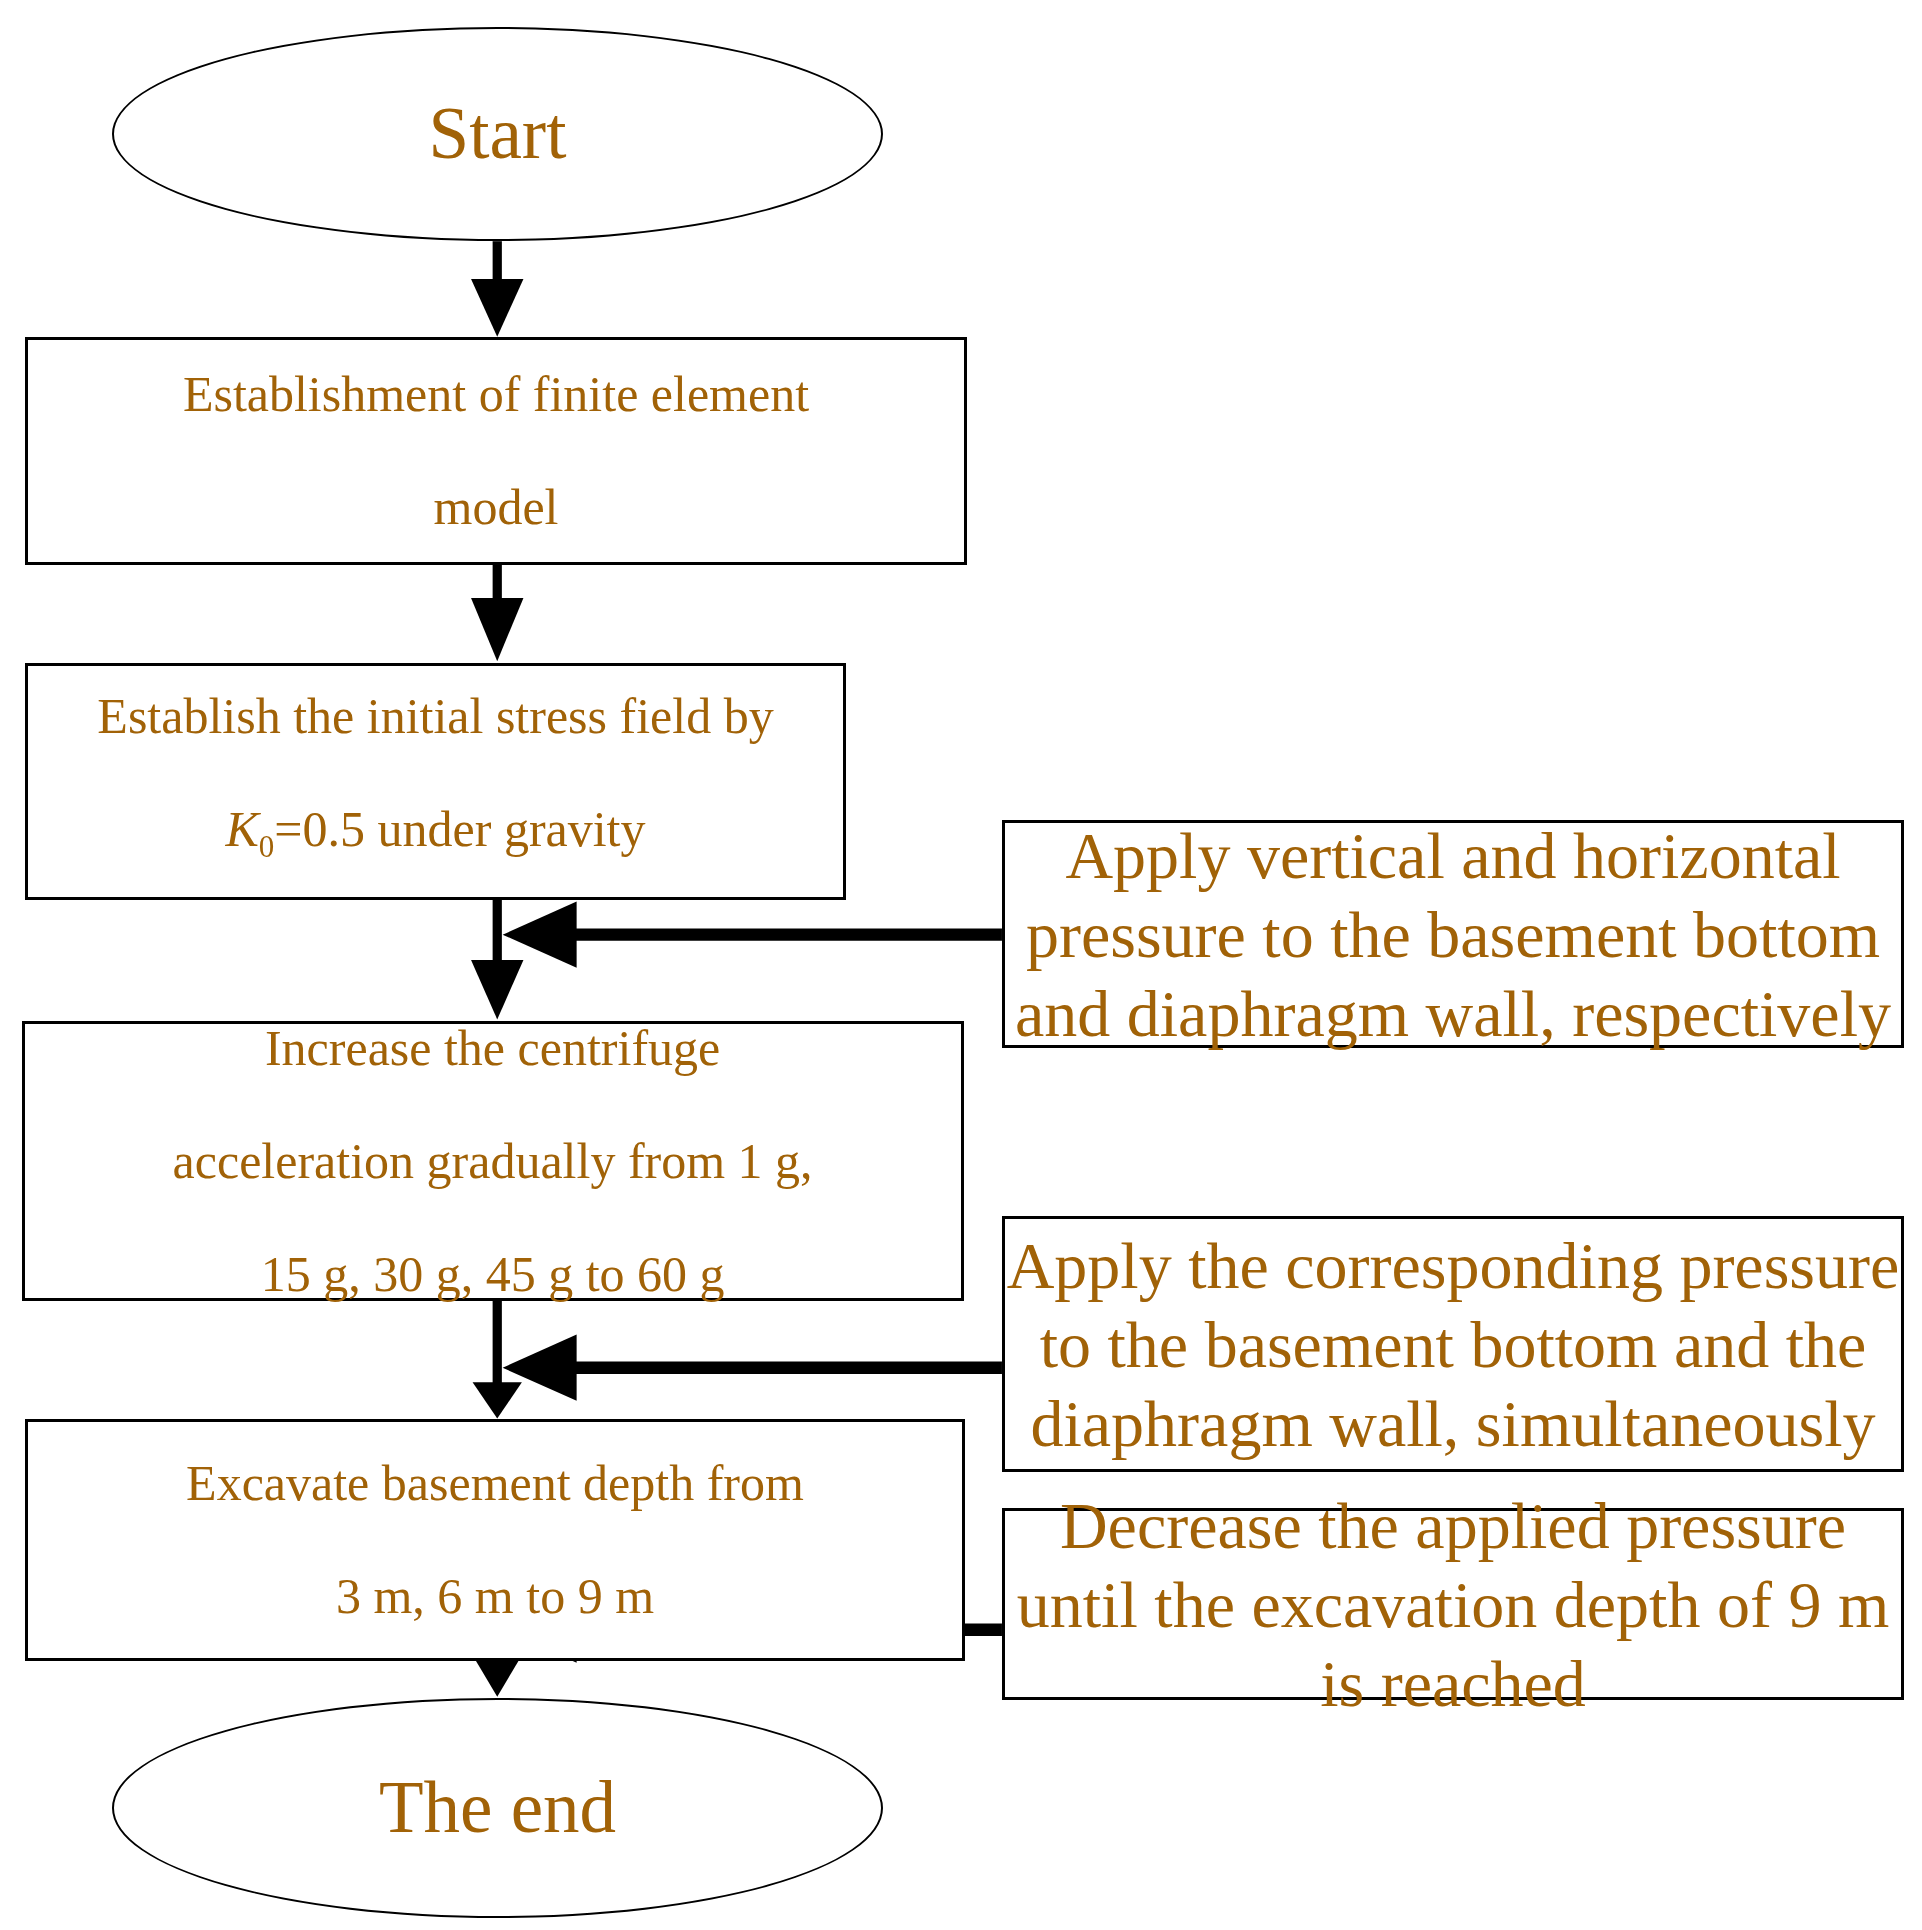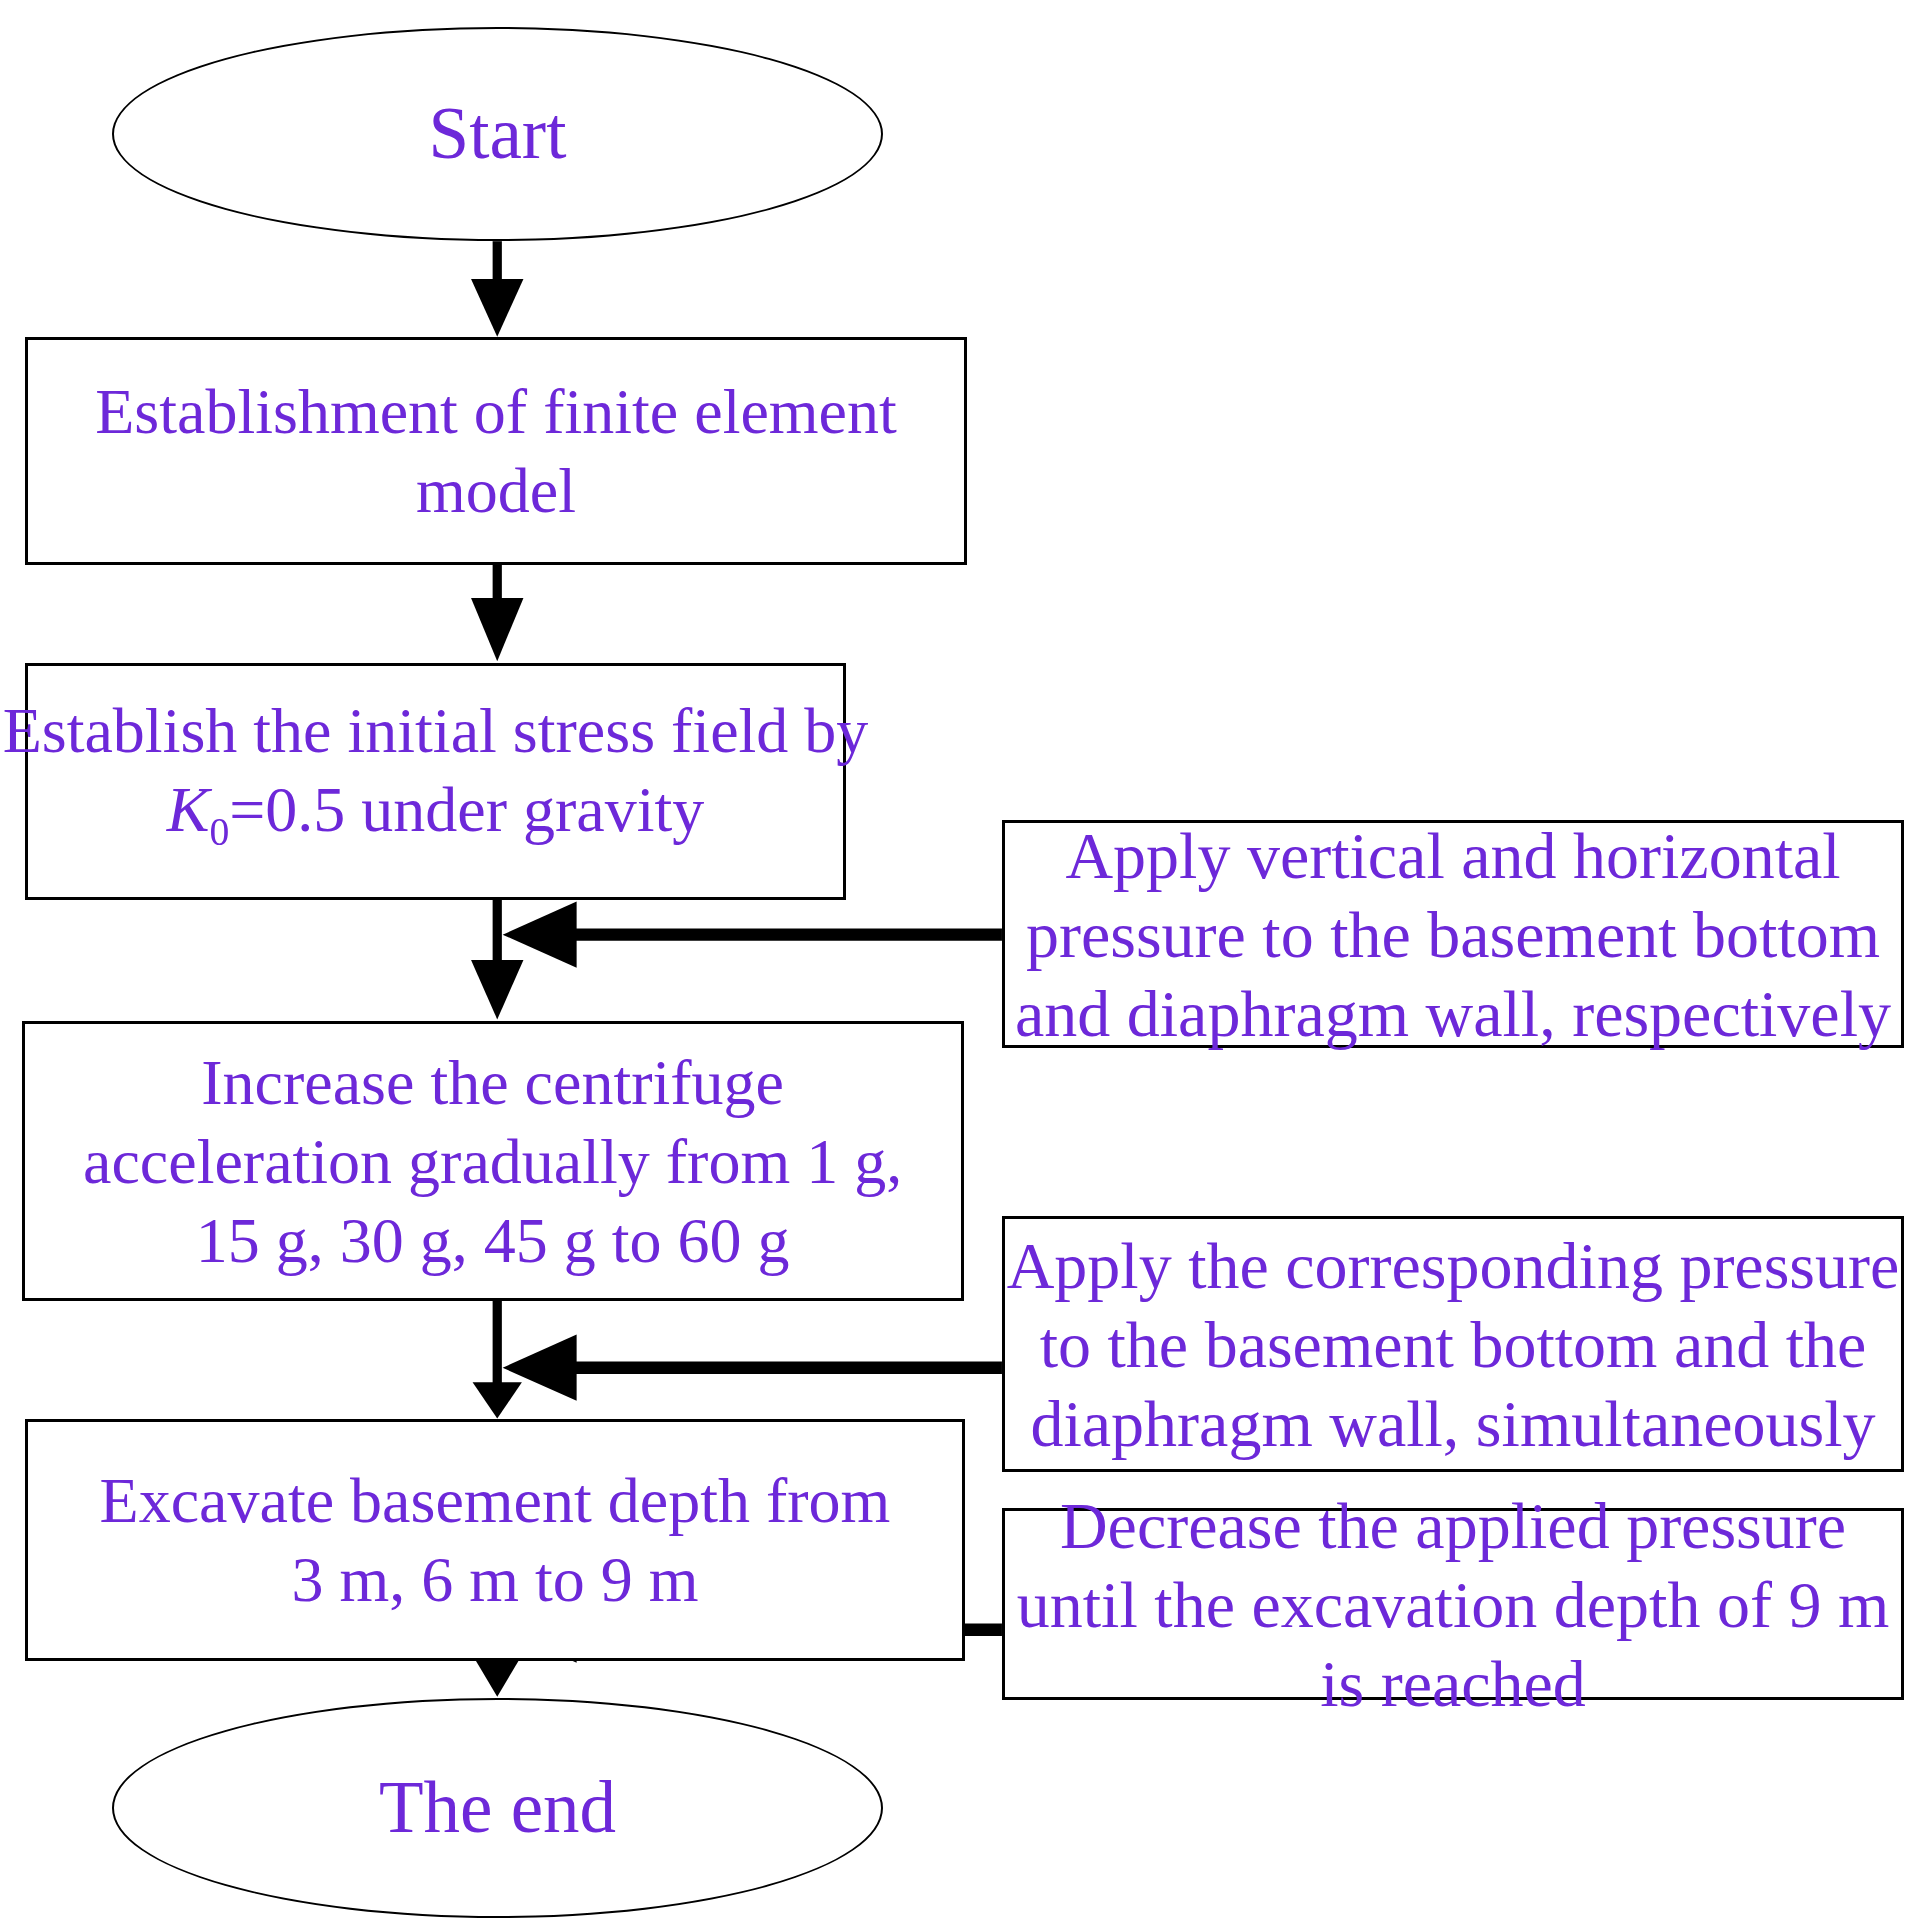--- a/index.html
+++ b/index.html
@@ -1,43 +1,44 @@
 <!DOCTYPE html>
 <html style="font-size:12.3px"><head>
 <meta charset="utf-8">
 <style>
   html, body { margin: 0; padding: 0; background: #ffffff; }
   .canvas {
     position: relative;
     width: 1923px;
     height: 1931px;
     background: #ffffff;
-    color: #6d28d9;
+    color: #a16207;
     font-family: "Liberation Serif", "DejaVu Serif", serif;
   }
   .arrow-layer {
     position: absolute;
     left: 0; top: 0;
     width: 1923px; height: 1931px;
   }
   .node {
     position: absolute;
     box-sizing: border-box;
     display: flex;
     flex-direction: column;
     align-items: center;
     justify-content: center;
     text-align: center;
     background: #ffffff;
   }
   .proc {
     border: 3.1px solid #000000;
-    font-size: 64px;
+    font-size: 50px;
     line-height: 79px;
     white-space: nowrap;
+    gap: 34px;
   }
   .side {
     border: 3.9px solid #000000;
     font-size: 66px;
     line-height: 79px;
     white-space: nowrap;
   }
   .terminator {
     border: 2.3px solid #000000;
     border-radius: 50%;

